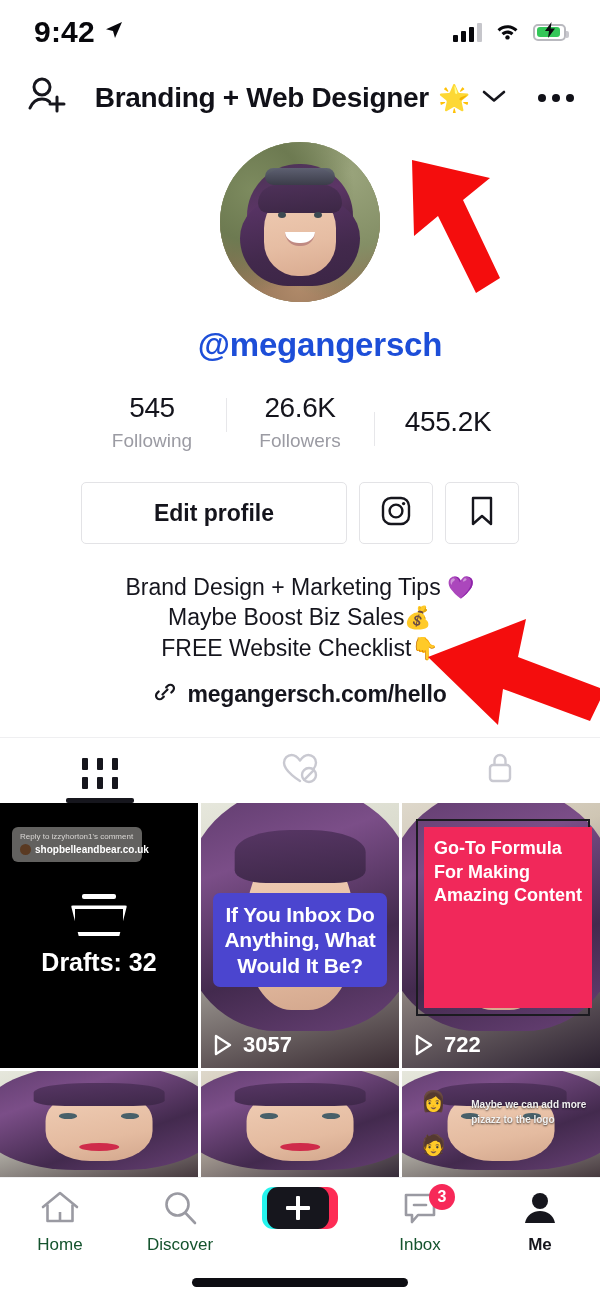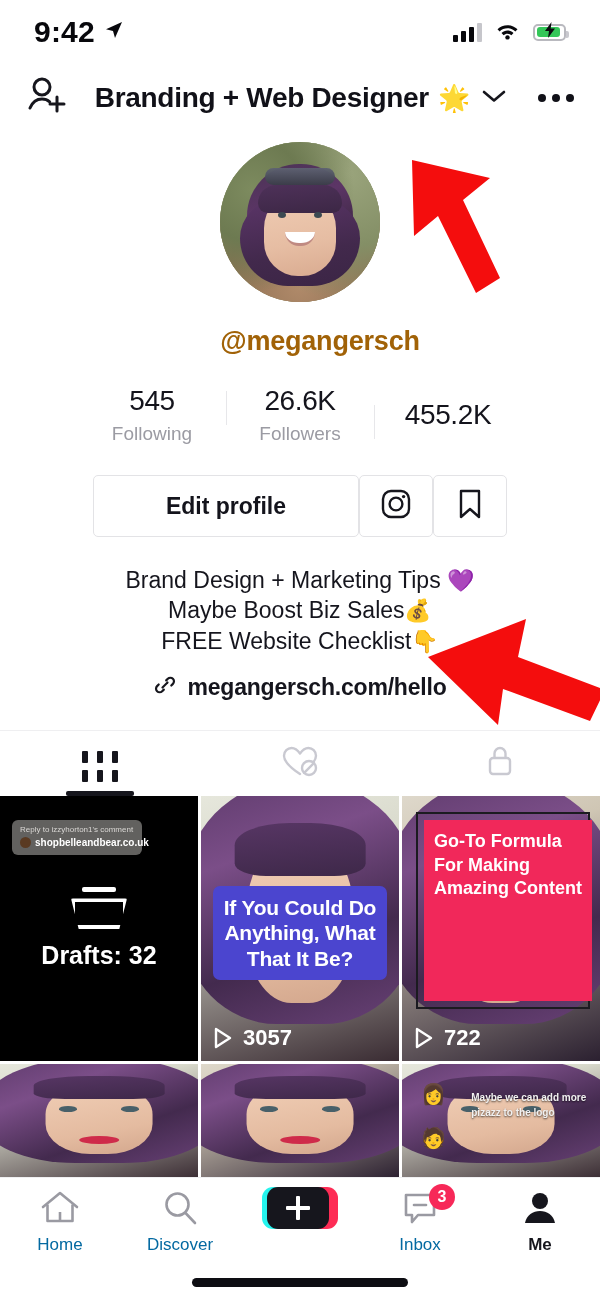--- a/index.html
+++ b/index.html
@@ -69,31 +69,31 @@
     width: 84px; height: 28px; border-radius: 30px 30px 16px 16px;
     background: linear-gradient(175deg, #4e3159 0%, #3c2745 100%); }
   .av-glass { position:absolute; left:50%; top:16%; transform:translateX(-50%);
     width: 70px; height: 17px; border-radius: 9px;
     background: linear-gradient(180deg, #5e6272 0%, #3a3d48 100%); opacity: .95; }
   .av-eye { position:absolute; width:8px; height:6px; border-radius:50%; background:#3c4a52; top:44%; }
   .av-eye.l { left: 36%; } .av-eye.r { right: 36%; }
   .av-smile { position:absolute; left:50%; top:56%; transform:translateX(-50%);
     width: 30px; height: 14px; border-radius: 0 0 16px 16px; background: #fff; border-bottom: 3px solid #c08a82; }
 
-  .handle { font-size: 27px; font-weight: 700; color: #a16207; margin-top: 24px; letter-spacing: -0.2px; padding-left: 40px; }
+  .handle { font-size: 33px; font-weight: 700; color: #1d4ed8; margin-top: 24px; letter-spacing: -0.2px; padding-left: 40px; }
 
   .stats { display: flex; justify-content: center; align-items: center; margin-top: 28px; }
   .stat { width: 148px; text-align: center; position: relative; }
   .stat + .stat::before {
     content: ""; position: absolute; left: 0; top: 6px; width: 1px; height: 34px; background: #e7e7ea;
   }
   .stat-val { font-size: 28px; font-weight: 400; color: #14141c; letter-spacing: -0.4px; }
   .stat-lbl { font-size: 19px; color: #9b9ba3; margin-top: 6px; }
 
-  .actions { display: flex; justify-content: center; align-items: flex-start; gap: 0; margin-top: 30px; }
+  .actions { display: flex; justify-content: center; align-items: flex-start; gap: 12px; margin-top: 30px; }
   .btn-edit {
     width: 266px; height: 62px; border: 1px solid #e3e3e6; border-radius: 5px;
     display: flex; align-items: center; justify-content: center;
     font-size: 23px; font-weight: 700; color: #14141c; background: #fff;
   }
   .btn-icon {
     width: 74px; height: 62px; border: 1px solid #e3e3e6; border-radius: 5px;
     display: flex; align-items: center; justify-content: center; background: #fff;
   }
 
@@ -169,21 +169,21 @@
   .sticker-line { font-size: 10px; color: #f1f1f1; font-weight: 700; line-height: 1.5; text-shadow: 0 1px 2px rgba(0,0,0,.7); }
   .em-av { position: absolute; left: 10%; font-size: 20px; }
 
   
   .bottomnav {
     position: absolute; left: 0; right: 0; bottom: 0; height: 122px; background: #fff;
     border-top: 1px solid #f0f0f2;
     display: flex; align-items: flex-start; padding-top: 10px;
   }
   .nav-item { flex: 1; display: flex; flex-direction: column; align-items: center; gap: 7px; position: relative; }
-  .nav-lbl { font-size: 17px; color: #0369a1; }
+  .nav-lbl { font-size: 17px; color: #14532d; }
   .nav-lbl.active { color: #16161d; font-weight: 700; }
   .nav-icon-wrap { height: 40px; display: flex; align-items: center; justify-content: center; position: relative; }
   .badge {
     position: absolute; top: -4px; right: -16px; min-width: 26px; height: 26px; border-radius: 13px;
     background: #f72858; color: #fff; font-size: 16px; font-weight: 700;
     display: flex; align-items: center; justify-content: center; padding: 0 6px;
   }
   .create-btn { position: relative; width: 66px; height: 42px; }
   .create-cyan { position: absolute; left: -5px; top: 0; width: 62px; height: 42px; background: #25f4ee; border-radius: 11px; }
   .create-pink { position: absolute; right: -5px; top: 0; width: 62px; height: 42px; background: #fe2c55; border-radius: 11px; }
@@ -387,21 +387,21 @@
     <div class="cell">
       <span class="vid-photo ph-a">
         <span class="ph-hair"></span>
           <span class="ph-face"></span>
           <span class="ph-bang"></span>
         <span class="ph-eye l"></span>
           <span class="ph-eye r"></span>
           <span class="ph-lip"></span>
       </span>
       <div class="cap-box cap-blue">
-        <div class="cap-text">If You Could Do Anything, What That It Be?</div>
+        <div class="cap-text">If You Inbox Do Anything, What Would It Be?</div>
       </div>
       <div class="views">
         <span class="play-out">
           <svg width="20" height="22" viewBox="0 0 20 22">
               <path d="M3 2 L17 11 L3 20 Z" fill="none" stroke="#fff" stroke-width="2.4" stroke-linejoin="round"></path>
             </svg>
         </span>
         <span class="views-num">3057</span>
       </div>
     </div>

